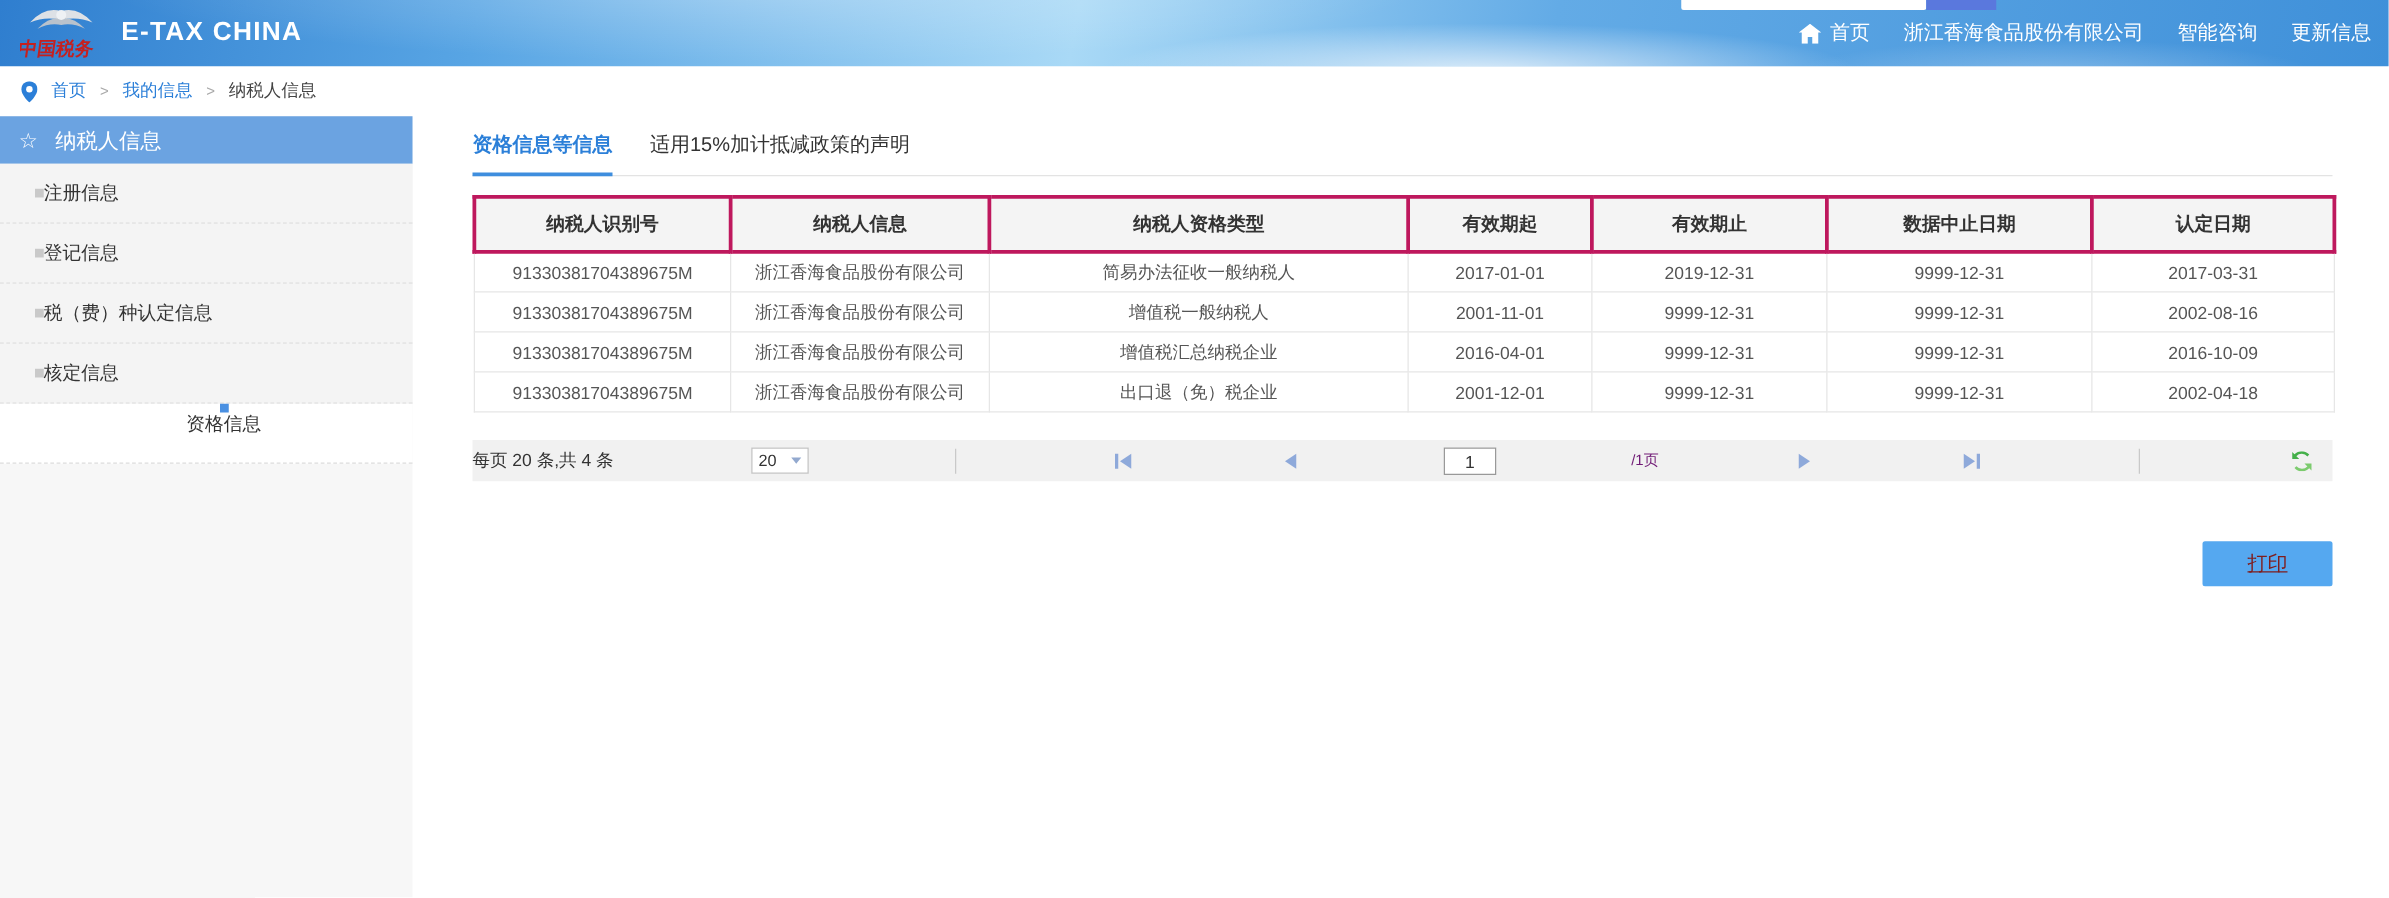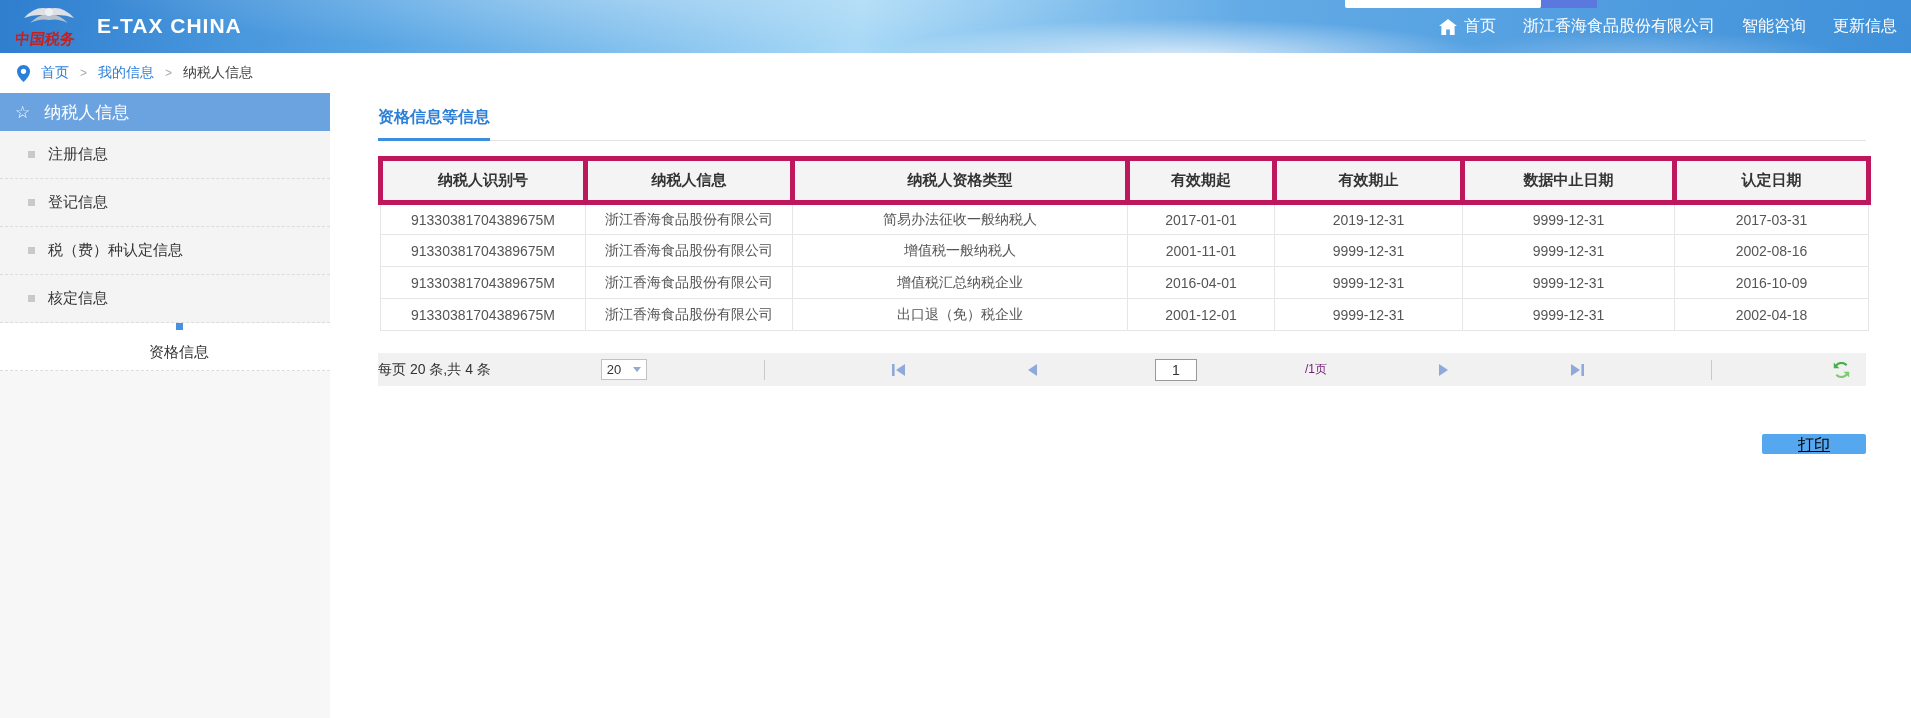--- a/index.html
+++ b/index.html
@@ -29,46 +29,46 @@
   
   .breadcrumb { height: 40px; display: flex; align-items: center; padding-left: 17px; gap: 11px; background: #fff; font-size: 14px; }
   .crumb-link { color: #2b7fd8; cursor: pointer; }
   .crumb-sep { color: #a9a9a9; font-size: 12px; }
   .crumb-current { color: #444; }
   
   .layout { display: flex; height: 625px; align-items: stretch; }
   .sidebar { width: 330px; flex-shrink: 0; background: #f7f7f7; }
   .sidebar-header { height: 38px; background: #6ba3e1; color: #fff; display: flex; align-items: center; padding-left: 15px; gap: 14px; font-size: 17px; }
   .star-icon { font-size: 17px; line-height: 1; }
-  .side-item { height: 48px; display: flex; align-items: center; padding-left: 28px; gap: 13px; font-size: 15px; color: #333; border-bottom: 1px dashed #dcdcdc; cursor: pointer; background: #f4f4f4; }
+  .side-item { height: 48px; display: flex; align-items: center; padding-left: 28px; font-size: 15px; color: #333; border-bottom: 1px dashed #dcdcdc; cursor: pointer; background: #f4f4f4; }
   .side-item .bullet { width: 7px; height: 7px; background: #c9c9c9; flex-shrink: 0; }
   .side-item.active { background: #fff; flex-direction: column; }
   .side-item.active .bullet { background: #4a90e2; }
   
   .main { margin-left: 48px; width: 1488px; }
   .tabs { display: flex; gap: 30px; padding-top: 14px; border-bottom: 1px solid #e3e3e3; }
   .tab { font-size: 16px; color: #333; position: relative; padding-bottom: 13px; line-height: 20px; cursor: pointer; white-space: nowrap; }
   .tab.active { color: #2b7fd8; font-weight: bold; }
   .tab.active::after { content: ""; position: absolute; left: 0; right: 0; bottom: -1px; height: 3px; background: #3e8ede; }
   table { border-collapse: collapse; margin-top: 15px; width: 1488px; table-layout: fixed; }
-  th { background: #f4f4f4; font-weight: bold; color: #333; font-size: 15px; height: 44px; border: 5px solid #be185d; text-align: center; }
+  th { background: #f4f4f4; font-weight: bold; color: #333; font-size: 15px; height: 44px; border: 3px solid #be185d; text-align: center; }
   td { height: 32px; text-align: center; color: #555; font-size: 14px; background: #fff; border: 1px solid #e6e6e6; padding: 0; }
   
   .pagination { margin-top: 22px; height: 33px; background: #f1f1f1; display: flex; align-items: center; justify-content: space-between; padding-right: 10px; }
   .page-summary { font-size: 14px; color: #333; }
   .page-size { margin-left: 8px; width: 46px; height: 21px; border: 1px solid #c2c2c2; background: #fff; display: flex; align-items: center; justify-content: space-between; padding: 0 5px; font-size: 13px; color: #333; cursor: pointer; }
   .caret { width: 0; height: 0; border-left: 4px solid transparent; border-right: 4px solid transparent; border-top: 5px solid #93a9cf; }
   .pg-divider { width: 1px; height: 20px; background: #c9c9c9; margin: 0 15px; }
   .pg-btn { margin: 0 9px; cursor: pointer; display: flex; align-items: center; }
   .page-input { width: 42px; height: 22px; border: 1px solid #999; text-align: center; font-size: 14px; color: #333; margin: 0 6px; background: #fff; font-family: inherit; }
   .pages-label { font-size: 12px; color: #701a75; white-space: nowrap; }
   .refresh-btn { margin-left: 4px; margin-right: 6px; cursor: pointer; display: flex; align-items: center; }
   
   .print-row { margin-top: 48px; display: flex; justify-content: flex-end; }
-  .print-btn { width: 104px; height: 20px; background: #55a8f0; color: #000000; font-size: 16px; border: none; border-radius: 2px; cursor: pointer; font-family: inherit; text-decoration: underline; }
+  .print-btn { width: 104px; height: 36px; background: #55a8f0; color: #7f1d1d; font-size: 16px; border: none; border-radius: 2px; cursor: pointer; font-family: inherit; text-decoration: underline; }
 </style>
 </head>
 <body>
 
 <header class="topbar">
   <div class="brand">
     <svg width="66" height="46" viewBox="0 0 66 46">
       <path d="M8 15 Q20 2 33 6 Q46 2 58 15 Q46 10 33 13 Q20 10 8 15 Z" fill="#dde1e6"></path>
       <path d="M14 20 Q24 10 33 12 Q42 10 52 20 Q42 15 33 17 Q24 15 14 20 Z" fill="#b9c2cc"></path>
       <circle cx="33" cy="9" r="4" fill="#eef1f4"></circle>
@@ -133,20 +133,21 @@
     </div>
     <div class="side-item active">
       <span class="bullet"></span>
       <span>资格信息</span>
     </div>
   </aside>
 
   <main class="main">
     <div class="tabs">
       <div class="tab active">资格信息等信息</div>
+      <div class="tab">适用15%加计抵减政策的声明</div>
     </div>
 
     <table>
       <colgroup>
         <col style="width:205px">
           <col style="width:207px">
           <col style="width:335px">
         <col style="width:147px">
           <col style="width:188px">
           <col style="width:212px">

